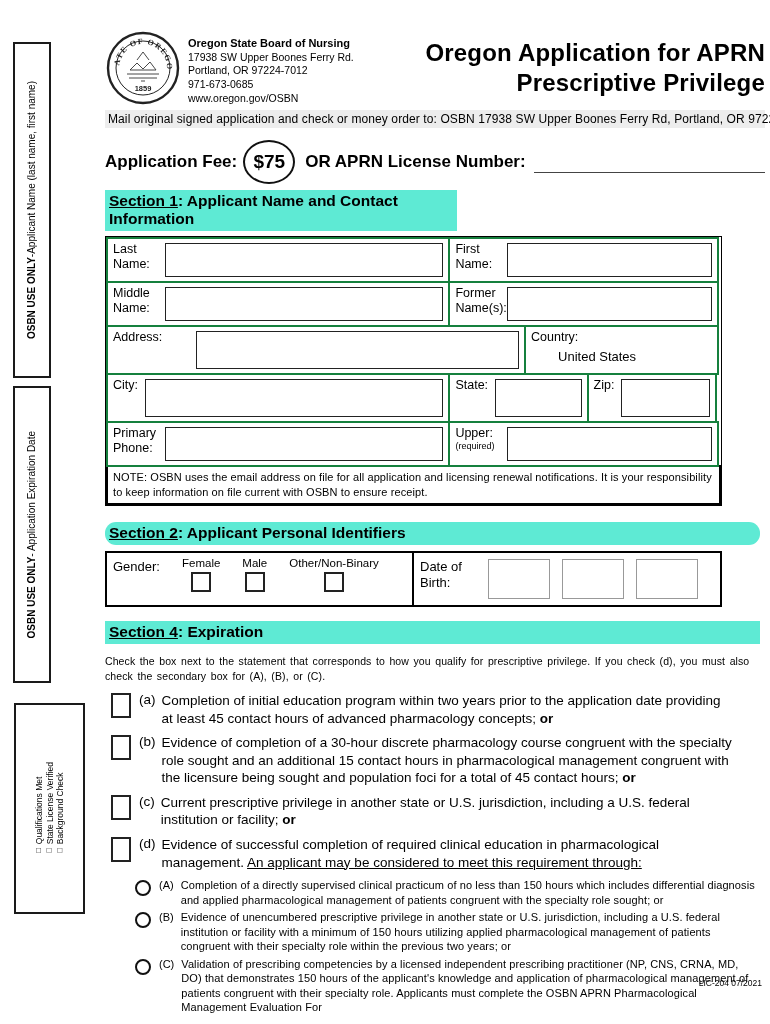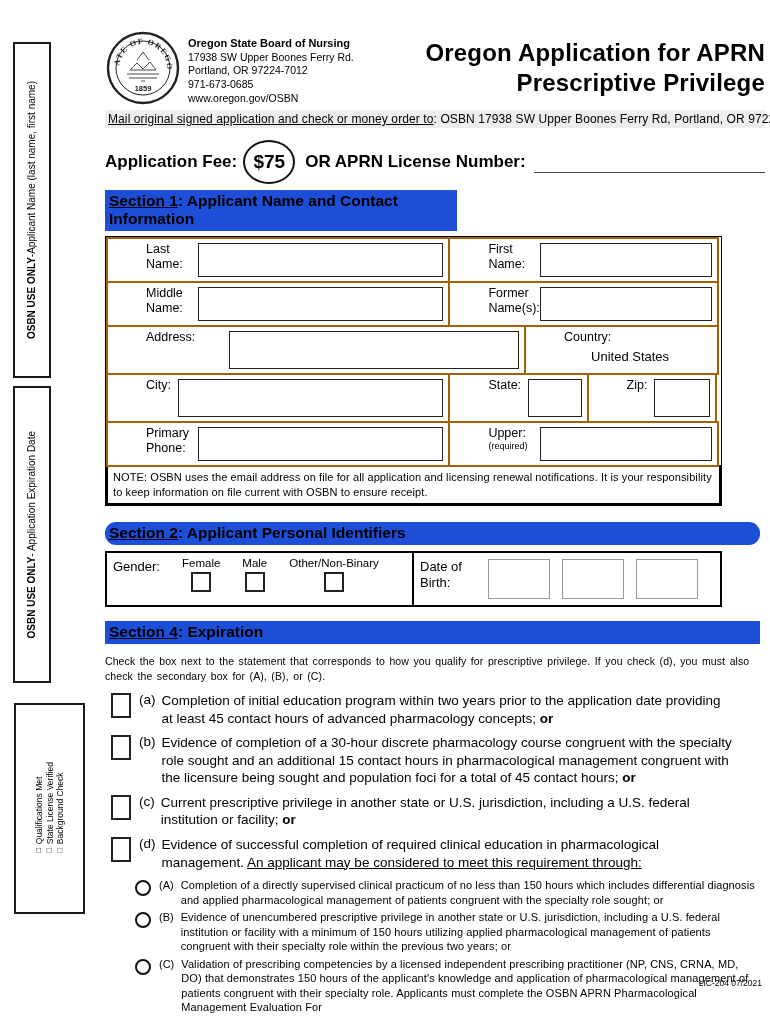--- a/index.html
+++ b/index.html
@@ -26,39 +26,39 @@
   .hdr { display:flex; align-items:flex-start; }
   .seal { flex:0 0 auto; }
   .org { margin-left:7px; font-size:10.5px; line-height:1.32; padding-top:6px; }
   .org .org-name { font-weight:bold; font-size:11px; }
   .title-block { margin-left:auto; text-align:right; padding-top:8px; }
   .title-block div { font-size:24px; font-weight:bold; line-height:1.25; letter-spacing:.2px; }
   .mail-line {
     margin-top:4px; background:#ededed; font-size:12px; padding:2px 3px;
     letter-spacing:.1px; white-space:nowrap;
   }
-  .mail-line .u { text-decoration:underline; }
+  .mail-line .u { }
   .fee-row { display:flex; align-items:center; margin-top:9px; height:50px; }
   .fee-label { font-size:17px; font-weight:bold; }
   .fee-circle {
     width:52px; height:44px; border:2.5px solid #111; border-radius:50%;
     display:flex; align-items:center; justify-content:center;
     font-size:19px; font-weight:bold; margin:0 10px 0 6px; flex:0 0 auto;
   }
   .or-label { font-size:17px; font-weight:bold; white-space:nowrap; }
   .fee-line { flex:1; border-bottom:1.6px solid #444; height:22px; margin-left:8px; }
-  .sec-bar { background:#1d4ed8; font-size:15.5px; font-weight:bold; padding:2px 4px 3px 4px; }
+  .sec-bar { background:#5eead4; font-size:15.5px; font-weight:bold; padding:2px 4px 3px 4px; }
   .sec-bar .secnum { text-decoration:underline; }
   .sec-bar.s1 { width:352px; margin-top:3px; }
   .sec-bar.s2 { width:655px; margin-top:16px;border-radius:11px; }
   .sec-bar.s4 { width:655px; margin-top:14px; }
   
   .tbl { width:617px; margin-top:5px; border:1px solid #000; }
   .trow { display:flex; }
-  .cell { border:2px solid #a16207; display:flex; background:#fff;padding-left:33px; }
+  .cell { border:2px solid #15803d; display:flex; background:#fff; }
   .trow + .trow .cell { margin-top:-2px; }
   .cell + .cell { margin-left:-2px; }
   .cell .lab { font-size:12.5px; line-height:1.2; padding:3px 2px 0 5px; flex:0 0 auto; }
   .cell .lab .sub { display:block; font-size:9px; }
   .cell .inp { flex:1; border:1.5px solid #222; margin:4px 5px; background:#fff; }
   .c-w56 { width:56%; } .c-w44 { width:44%; }
   .c-w68 { width:68.3%;gap:27px; } .c-w317 { width:31.7%; }
   .c-st { width:22.8%; } .c-zip { width:21.2%; }
   .h46 { height:46px; } .h50 { height:50px; }
   .country-cell { flex-direction:column; }

